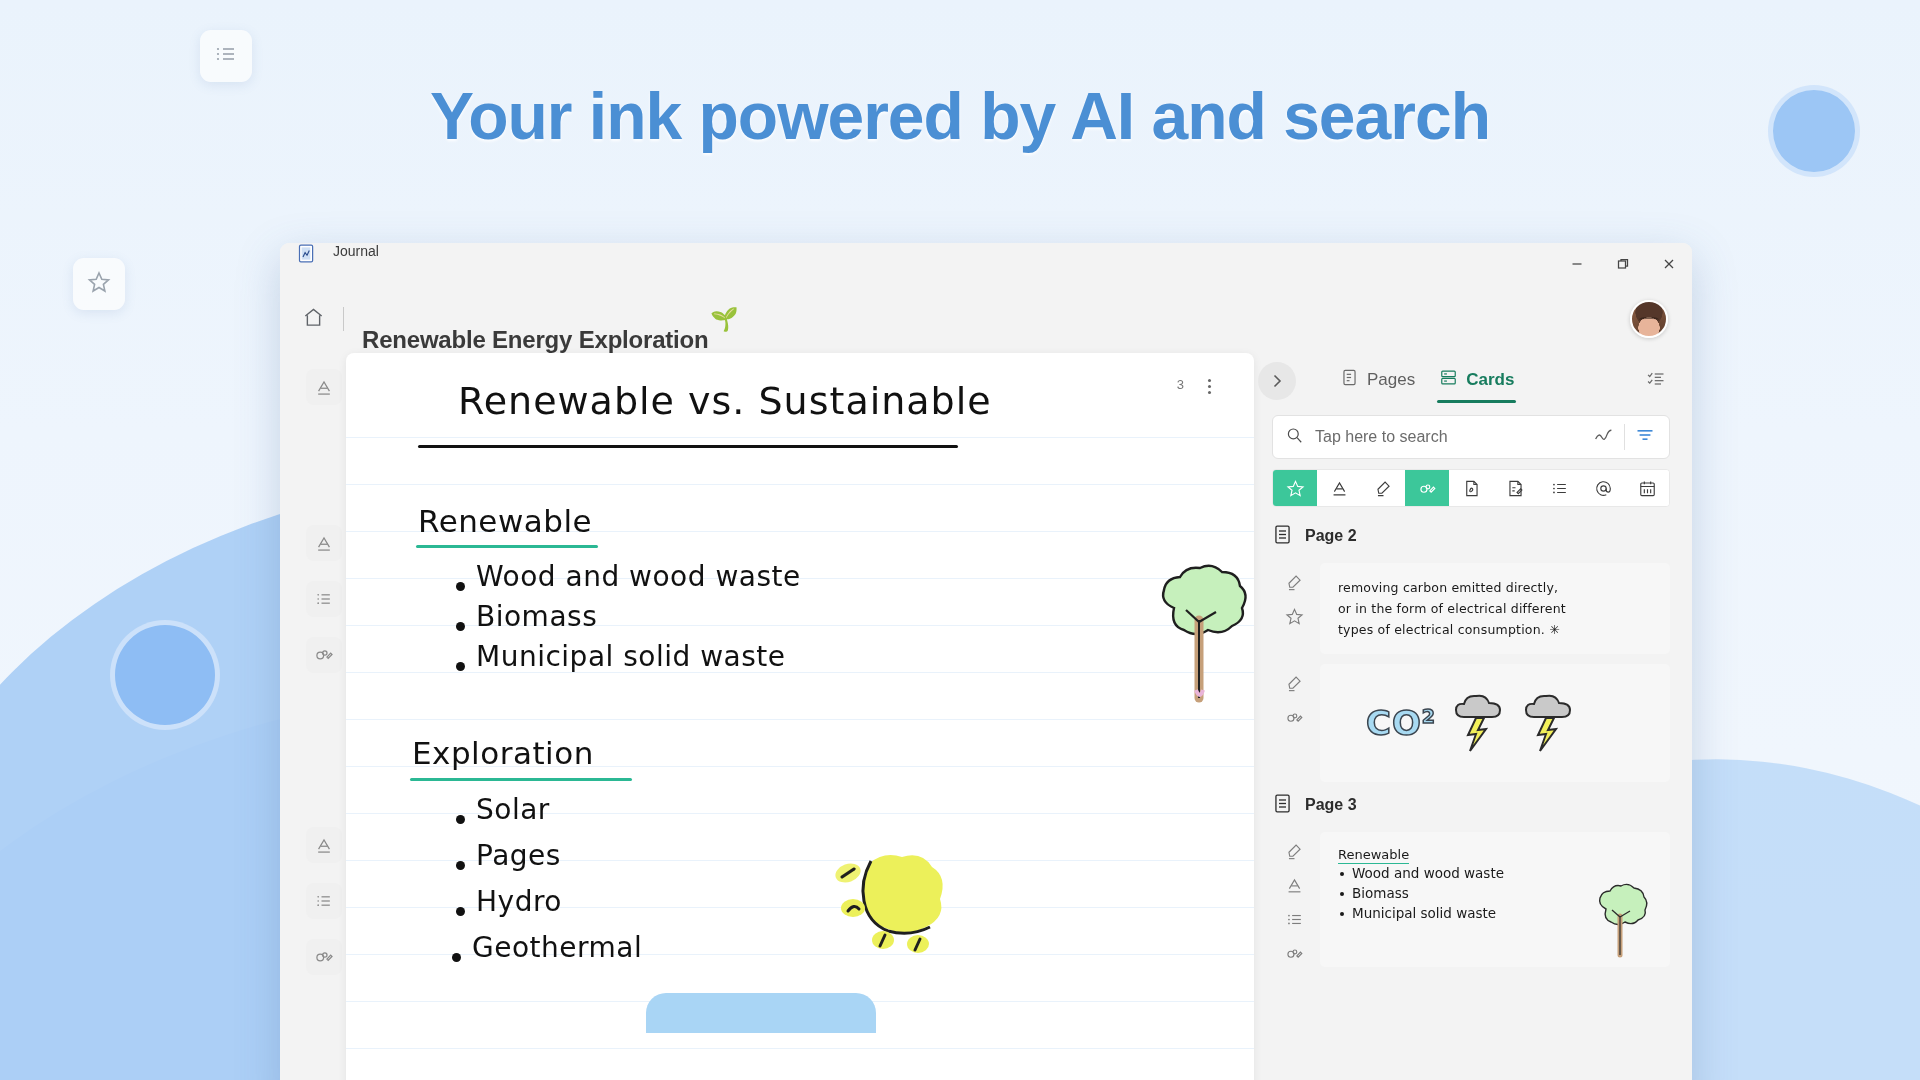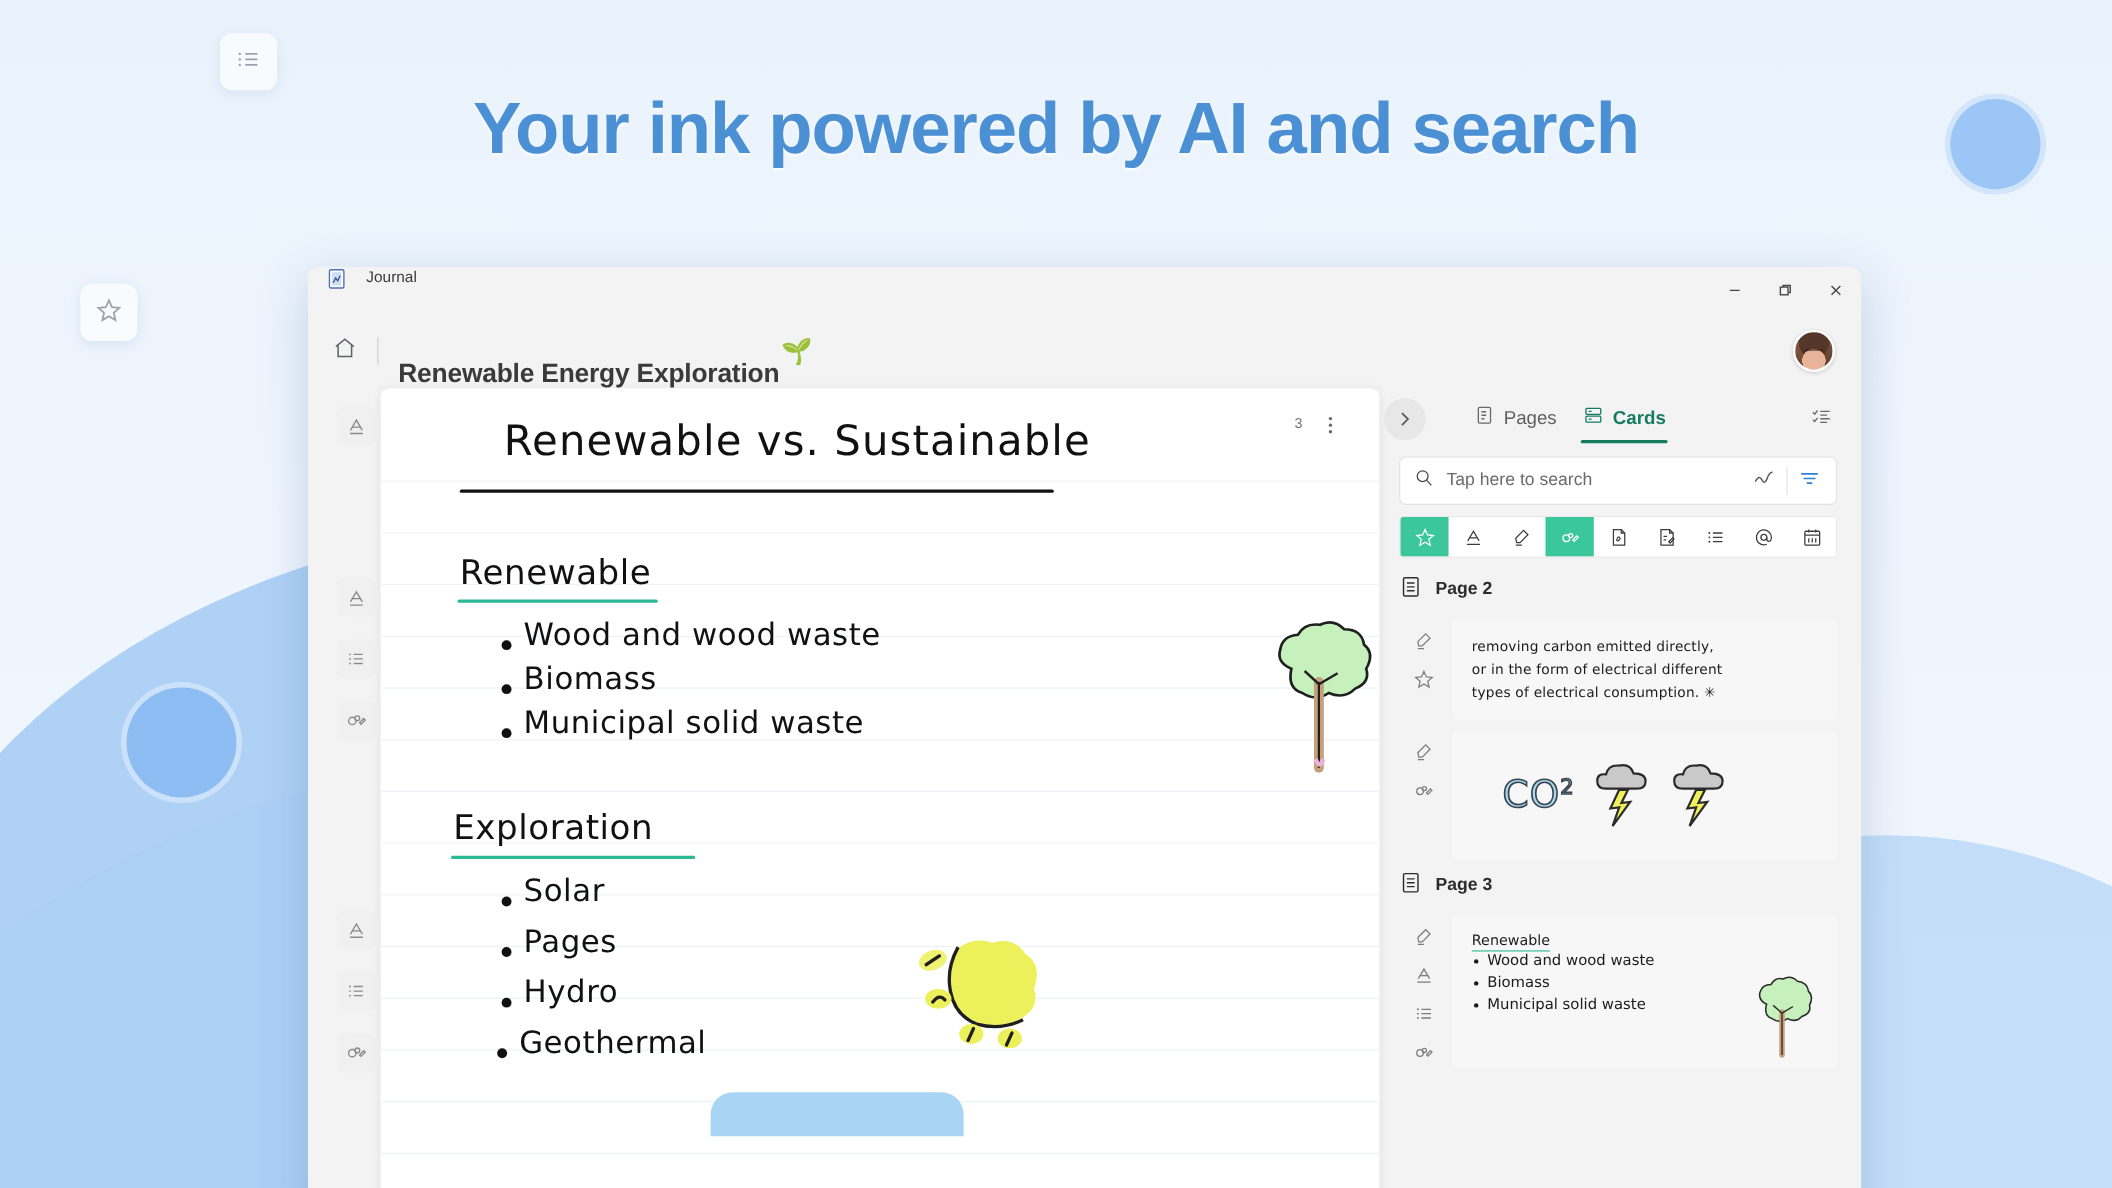--- a/index.html
+++ b/index.html
@@ -274,21 +274,21 @@
     line-height:20px; padding:0 2px;
   }
   .hl-line::before {
     content:""; position:absolute; left:0; right:0; top:4px; bottom:3px;
     background:#f2f07a; z-index:-1; border-radius:1px;
   }
   .card-hl-wrap { padding:14px 14px 14px 16px; }
 
   .co2-card { height:118px; display:flex; align-items:center; padding-left:46px; gap:14px; }
   .co2-text {
-    font-family:"DejaVu Sans", sans-serif; font-size:34px; font-weight:normal;
+    font-family:"DejaVu Sans", sans-serif; font-size:34px; font-weight:bold;
     color:#a8daf2; -webkit-text-stroke:1.5px #3c4650; letter-spacing:1px;
   }
   .co2-text sup { font-size:19px; }
   .storm { width:56px; height:64px; }
 
   .pg3-card { padding:12px 14px 12px 18px; position:relative; min-height:120px; }
   .pg3-title { font-size:13px; position:relative; display:inline-block; }
   .pg3-title::after {
     content:""; position:absolute; left:0; right:0; bottom:-2px; height:1.5px; background:#2bb894;
   }

